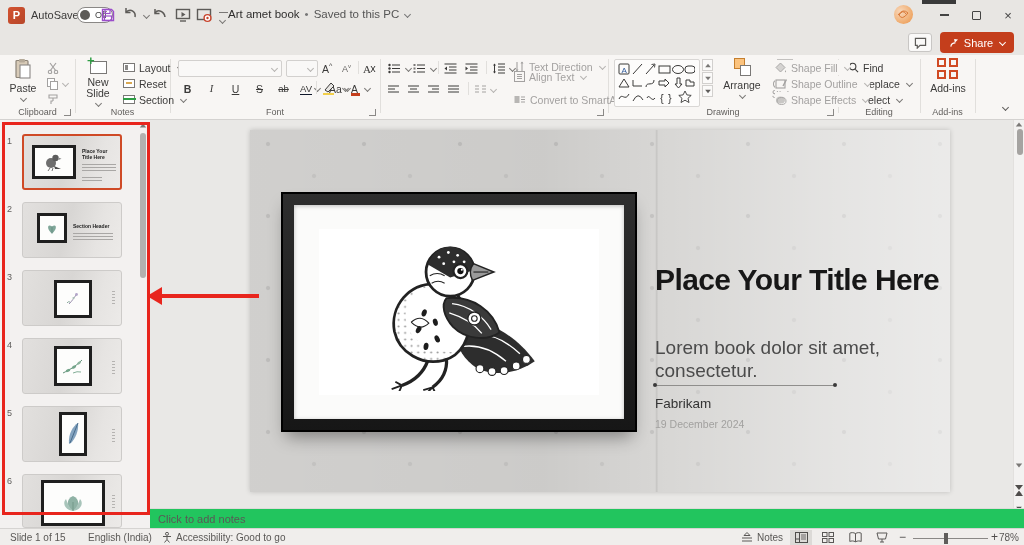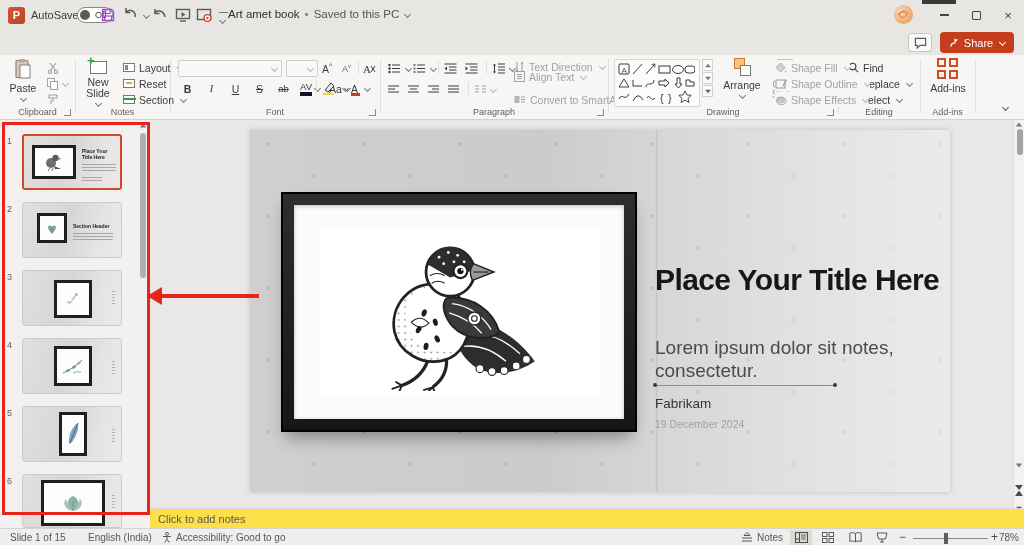--- a/index.html
+++ b/index.html
@@ -88,21 +88,21 @@
   #slide-divider::before { left:-2px; } #slide-divider::after { right:-2px; }
   #slide-footer { position:absolute; left:405px; top:266px; font-size:13.5px; color:#333; }
   #slide-date { position:absolute; left:405px; top:288px; font-size:10.5px; color:#a2a19f; }
 
   
   #v-scroll { position:absolute; left:1013px; top:120px; width:11px; height:388px; background:#f3f2f1; border-left:1px solid #e2e0de; }
   #v-thumb { position:absolute; left:2.5px; top:9px; width:6px; height:26px; background:#a5a3a1; border-radius:3px; }
   .vs-ico { position:absolute; left:1px; }
 
   
-  #notesbar { position:absolute; left:150px; top:508px; width:874px; height:20px; background:#fde047; border-top:1px solid #dddbd9; display:flex; align-items:center; padding-left:8px; font-size:11px; color:#5a5856; }
+  #notesbar { position:absolute; left:150px; top:508px; width:874px; height:20px; background:#22c55e; border-top:1px solid #dddbd9; display:flex; align-items:center; padding-left:8px; font-size:11px; color:#5a5856; }
   #statusbar { position:absolute; left:0; top:528px; width:1024px; height:17px; background:#f0eeec; border-top:1px solid #d6d4d2; font-size:10px; color:#5a5856; }
   .sitem { position:absolute; top:2.5px; }
   .viewbtn { position:absolute; top:1px; width:22px; height:15px; display:flex; align-items:center; justify-content:center; }
   .viewbtn.active { background:#dcdad7; }
   #zoom-track { position:absolute; left:913px; top:9px; width:75px; height:1px; background:#8a8886; }
   #zoom-thumb { position:absolute; left:944px; top:4px; width:4px; height:11px; background:#5f5d5b; }
 </style>
 </head>
 <body>
 
@@ -270,21 +270,21 @@
             <path d="M8 9 l4-6 M8 3 l4 6" stroke="#3b3a39" stroke-width="1"></path>
           </svg>
         </div>
       <div class="rrow" style="left:10px;top:26px;gap:9px">
         <span class="fbtn" style="font-weight:bold">B</span>
         <span class="fbtn" style="font-style:italic;font-family:'Liberation Serif',serif">I</span>
         <span class="fbtn" style="text-decoration:underline">U</span>
         <span class="fbtn" style="text-decoration:line-through">S</span>
         <span class="fbtn" style="text-decoration:line-through;font-size:9.5px">ab</span>
         <span class="fbtn" style="font-size:9.5px">
-            <span style="border-bottom:4px solid #0f172a">AV</span>
+            <span style="border-bottom:1px solid #0f172a">AV</span>
             <span class="chev" style="color:#7a7876"></span>
           </span>
         <span class="fbtn">
             <span>Aa</span>
             <span class="chev" style="color:#7a7876"></span>
           </span>
       </div>
       <div class="abs" style="left:146px;top:26px;width:1px;height:13px;background:#e1dfdc"></div>
       <div class="rrow" style="left:152px;top:26px">
           <svg width="14" height="13" viewBox="0 0 14 13">
@@ -380,21 +380,20 @@
           <span class="chev" style="color:#b5b3b1"></span>
         </div>
       <div class="rrow dis" style="left:134px;top:37px">
           <svg width="12" height="11" viewBox="0 0 12 11">
             <rect x="0.5" y="2" width="5" height="7" fill="#b8b6b4"></rect>
             <path d="M7 3 h4 M7 5.5 h4 M7 8 h4" stroke="#a3a1a0" stroke-width="1"></path>
           </svg>
           <span>Convert to SmartArt</span>
           <span class="chev" style="color:#b5b3b1"></span>
         </div>
-      <div class="glabel">Paragraph</div>
       <span class="launcher"></span>
     </div>
 
     <div class="rgroup" style="left:608px;width:230px">
       <div class="abs" style="left:6px;top:4px;width:86px;height:48px;border:1px solid #d9d7d5;background:#fdfcfb;border-radius:2px">
         <svg width="78" height="44" viewBox="0 0 78 44" style="margin:1px 0 0 2px">
           <g stroke="#3b3a39" fill="none" stroke-width="1">
             <rect x="2" y="3" width="10" height="10" rx="1"></rect>
               <text x="4.5" y="11.5" font-size="8" fill="#2b579a" stroke="none" font-family="Liberation Sans,sans-serif">A</text>
             <line x1="16" y1="13" x2="25" y2="3"></line>
@@ -656,21 +655,21 @@
 
             <path d="M76 137 C71 151 62 159 48 164" stroke="#222" stroke-width="3.5" fill="none"></path>
             <path d="M48 164 l-11 4 M48 164 l-7 -4 M48 164 l-3 7" stroke="#222" stroke-width="2" fill="none"></path>
             <path d="M96 135 C97 149 91 159 81 166" stroke="#222" stroke-width="3.5" fill="none"></path>
             <path d="M81 166 l-10 3 M81 166 l-5 5 M81 166 l3 6" stroke="#222" stroke-width="2" fill="none"></path>
           </svg>
         </div>
       </div>
     </div>
     <div id="slide-title">Place Your Title Here</div>
-    <div id="slide-subtitle">Lorem ipsum dolor sit notes, consectetur.</div>
+    <div id="slide-subtitle">Lorem book dolor sit amet, consectetur.</div>
     <div id="slide-divider"></div>
     <div id="slide-footer">Fabrikam</div>
     <div id="slide-date">19 December 2024</div>
   </div>
 
   <div id="annot-rect"></div>
   <div id="annot-arrow-line"></div>
   <div id="annot-arrow-head"></div>
 
   <div id="v-scroll">

